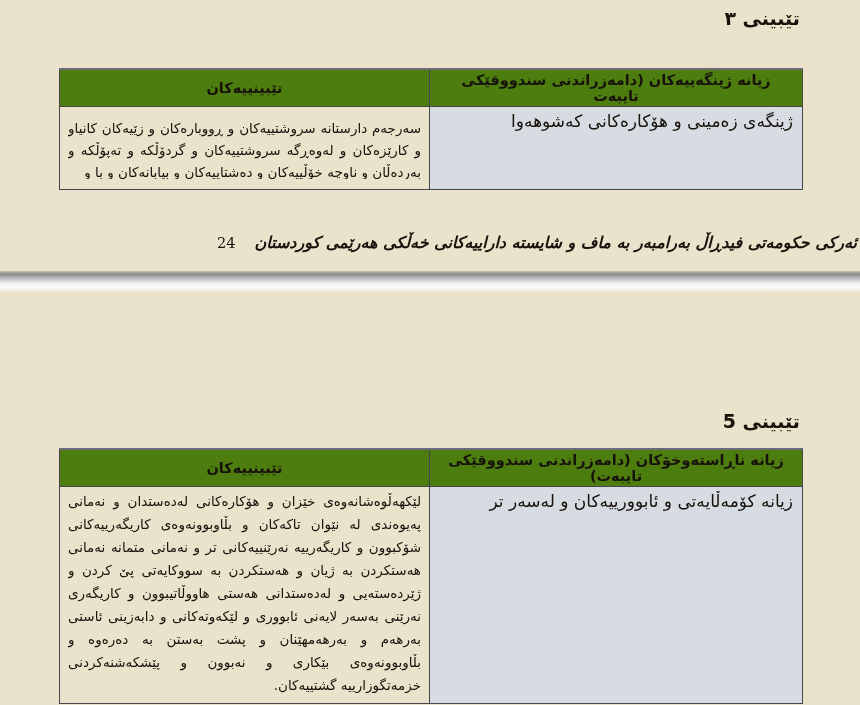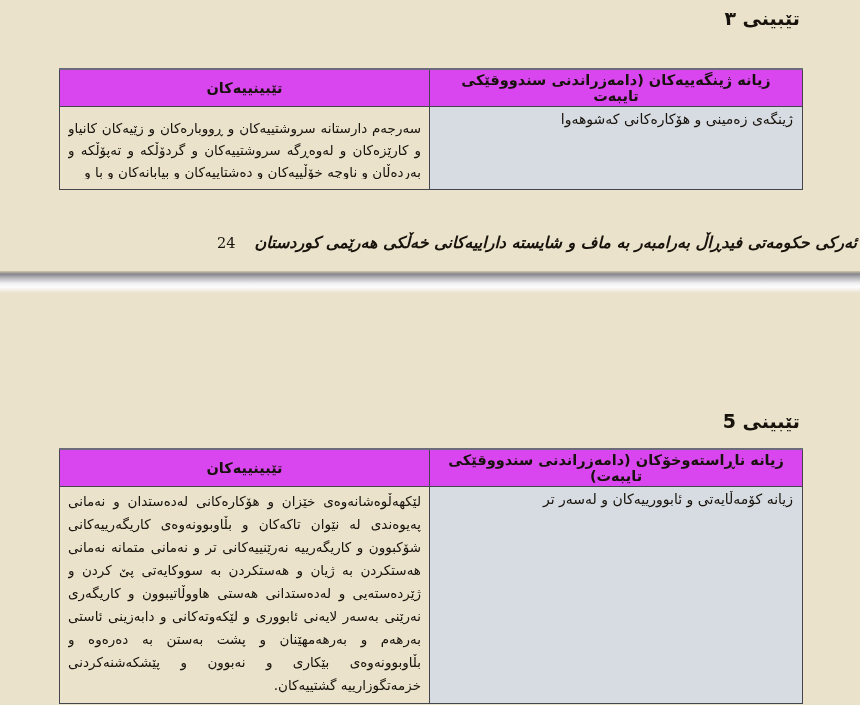--- a/index.html
+++ b/index.html
@@ -32,28 +32,28 @@
   }
   .table-1{top:68px}
   .table-2{top:448px}
   col.col-damage{width:373px}
   col.col-notes{width:370px}
   th,td{
     border:1.5px solid #45454d;box-sizing:border-box;
     vertical-align:top;
   }
   th{
-    background:#d946ef;height:30px;vertical-align:middle;
+    background:#4d7c0f;height:30px;vertical-align:middle;
     font-size:14.5px;font-weight:bold;text-align:center;padding:2px 6px;
   }
   tr.row-1{height:70px}
   tr.row-2{height:50px}
   tr.row-tall{height:212px}
   td.damage-cell{
-    background:#D6DCE2;font-size:14px;text-align:right;padding:4px 9px;
+    background:#D6DCE2;font-size:17px;text-align:right;padding:4px 9px;
   }
   td.notes-cell{
     background:transparent;font-size:13.5px;text-align:justify;
     padding:10px 8px;line-height:22px;
   }
   .table-2 td.notes-cell{line-height:23px;padding-top:3px}
   .clip{overflow:hidden}
   .clip-h64{height:62px}
   .clip-h44{height:44px}
   .clip-h204{height:203px}

